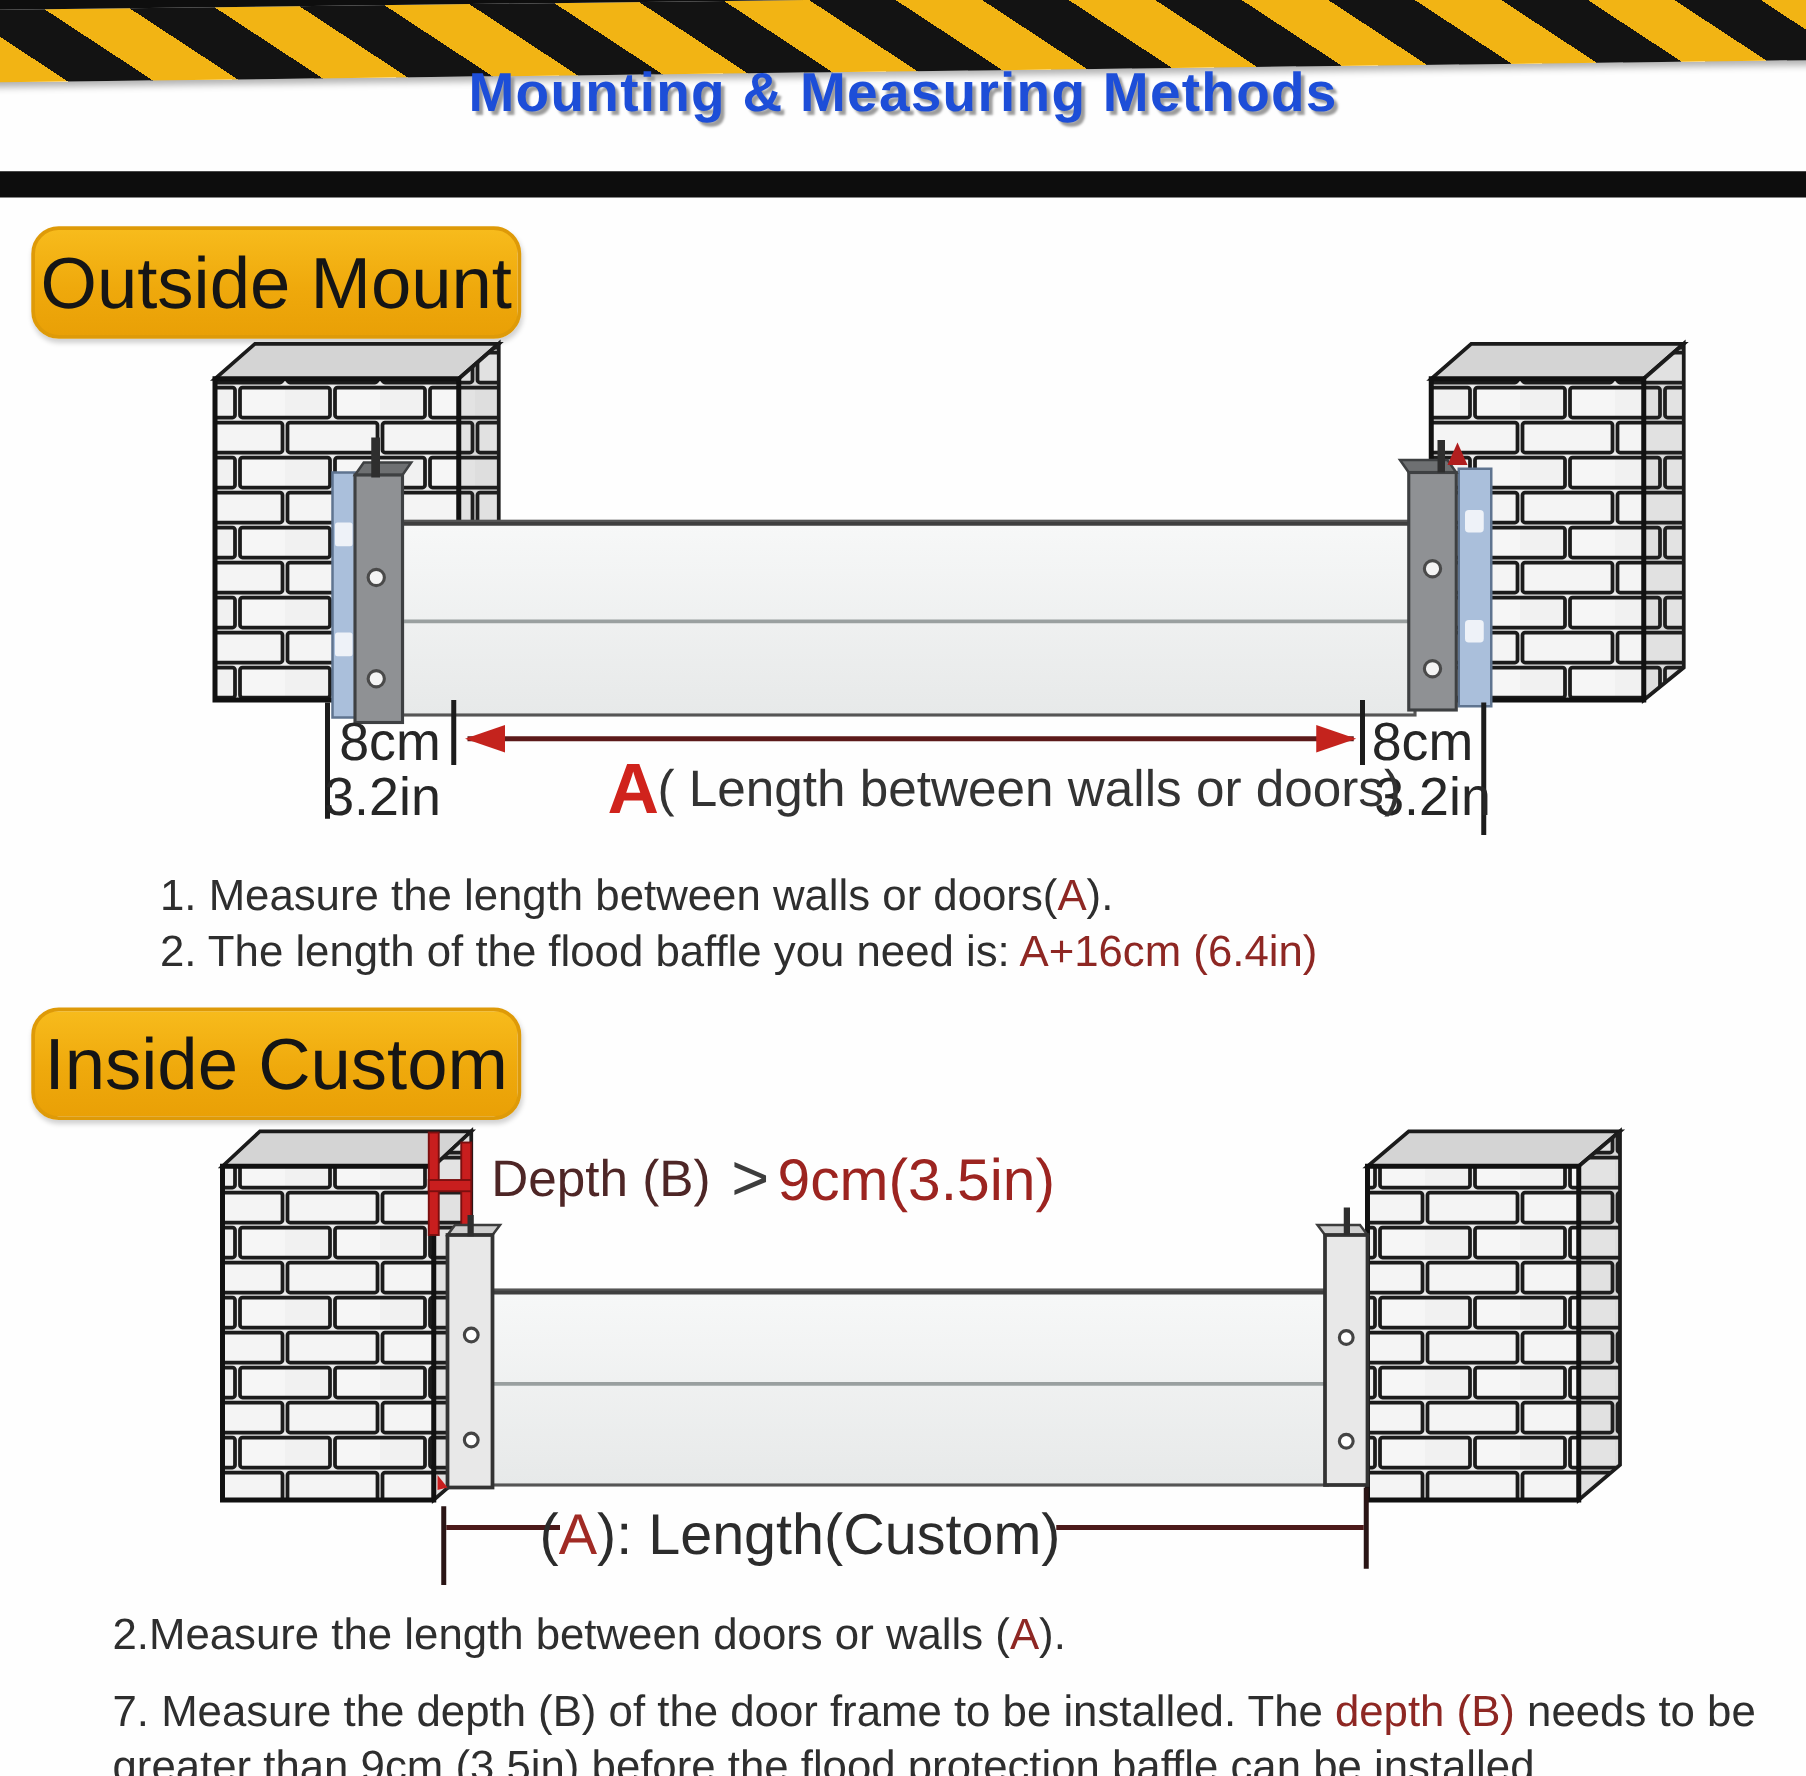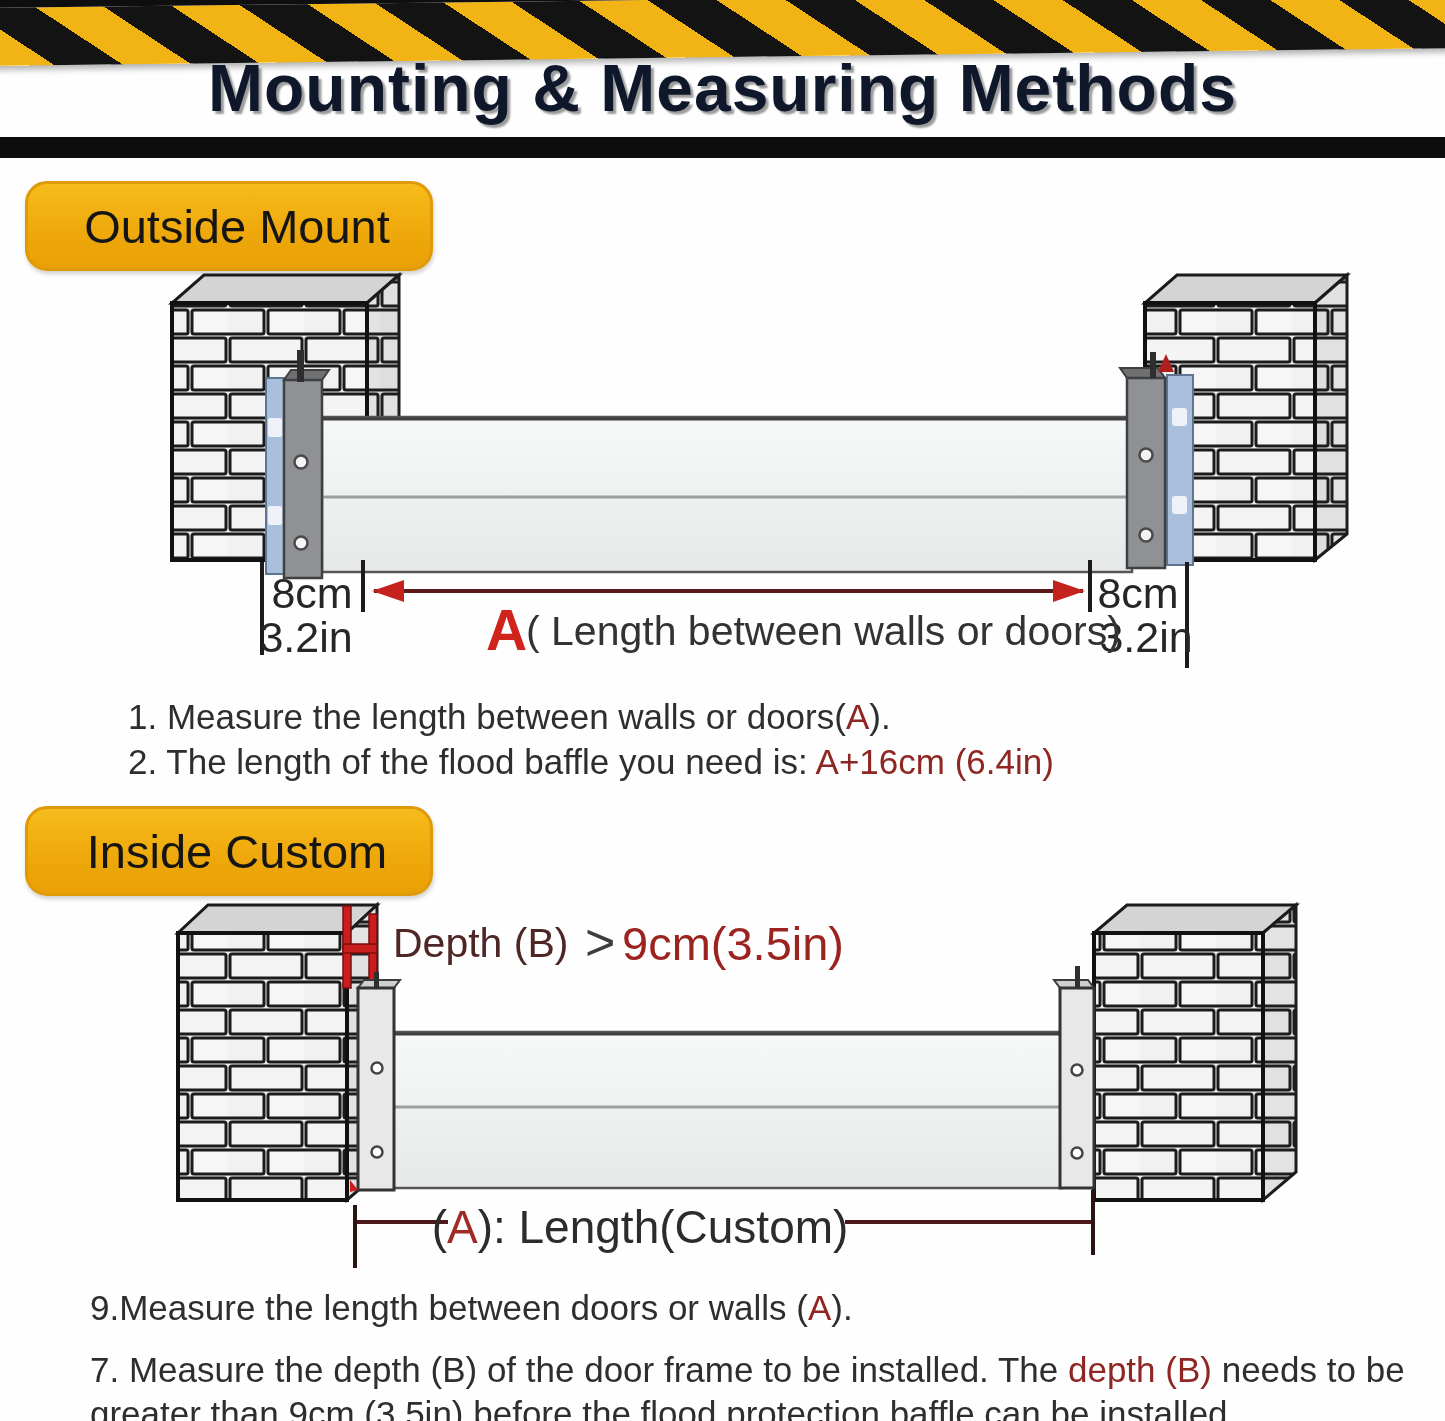--- a/index.html
+++ b/index.html
@@ -11,33 +11,32 @@
   .hazard {
     position:absolute; top:-10px; left:-14px; width:1480px; height:58px;
     transform:rotate(-0.7deg);
     background:repeating-linear-gradient(34deg, #f2b414 0 38px, #131313 38px 76px);
     border-top:9px solid #0e0e0e;
     box-shadow:0 4px 6px rgba(0,0,0,.30);
   }
   
   .title {
     position:absolute; top:50px; left:0; width:100%; margin:0;
-    text-align:center; font-size:66px; font-weight:bold; color:#0f172a;
+    text-align:center; font-size:44px; font-weight:bold; color:#1d4ed8;
     letter-spacing:1px; text-shadow:3px 3px 2px #9b9b9b;
   }
   .black-bar { position:absolute; top:137px; left:0; width:100%; height:21px; background:#0d0d0d; }
   
   .badge {
     position:absolute; left:25px; width:386px; height:84px;
     background:linear-gradient(180deg,#f7bb1c 0%, #efa90c 55%, #e9a006 100%);
     border:3px solid #de9a08; border-radius:22px;
     display:flex; align-items:center; justify-content:center;
-    font-size:47px; color:#151515;
+    font-size:58px; color:#151515;
     box-shadow:1px 3px 4px rgba(0,0,0,.18);
-    padding-left:16px;
   }
   .badge-outside { top:181px; }
   .badge-inside  { top:806px; }
   
   .svg-outside { position:absolute; top:260px; left:0; width:1445px; height:410px; }
   .svg-inside  { position:absolute; top:895px; left:0; width:1445px; height:375px; }
   svg text { font-family:"Liberation Sans", sans-serif; }
   .dim      { font-size:43px; fill:#262626; }
   .dimA     { font-size:57px; font-weight:bold; fill:#d0231c; }
   .dimlabel { font-size:41px; fill:#333333; }
@@ -213,17 +212,17 @@
     </g>
 
     <g>
       <path d="M355,1205 V1268 M1093,1190 V1255" stroke="#2a1515" stroke-width="4" fill="none"></path>
       <path d="M357,1222 H448 M845,1222 H1091" stroke="#4c1a1a" stroke-width="4" fill="none"></path>
       <text x="640" y="1243" text-anchor="middle" class="len-label"><tspan>(</tspan><tspan class="len-red">A</tspan><tspan>): Length(Custom)</tspan></text>
     </g>
   </svg>
 
   <div class="steps steps-inside">
-    <p><span>9.Measure the length between doors or walls (</span><span class="em">A</span><span>).</span></p>
+    <p><span>2.Measure the length between doors or walls (</span><span class="em">A</span><span>).</span></p>
     <p><span>7. Measure the depth (B) of the door frame to be installed. The </span><span class="em">depth (B)</span><span> needs to be greater than 9cm (3.5in) before the flood protection baffle can be installed.</span></p>
   </div>
 
 </div>
 
 </body></html>

